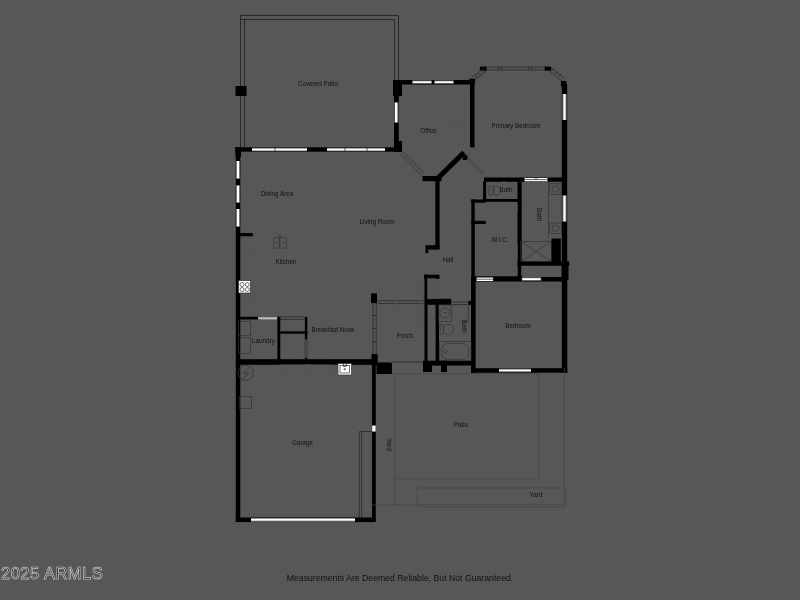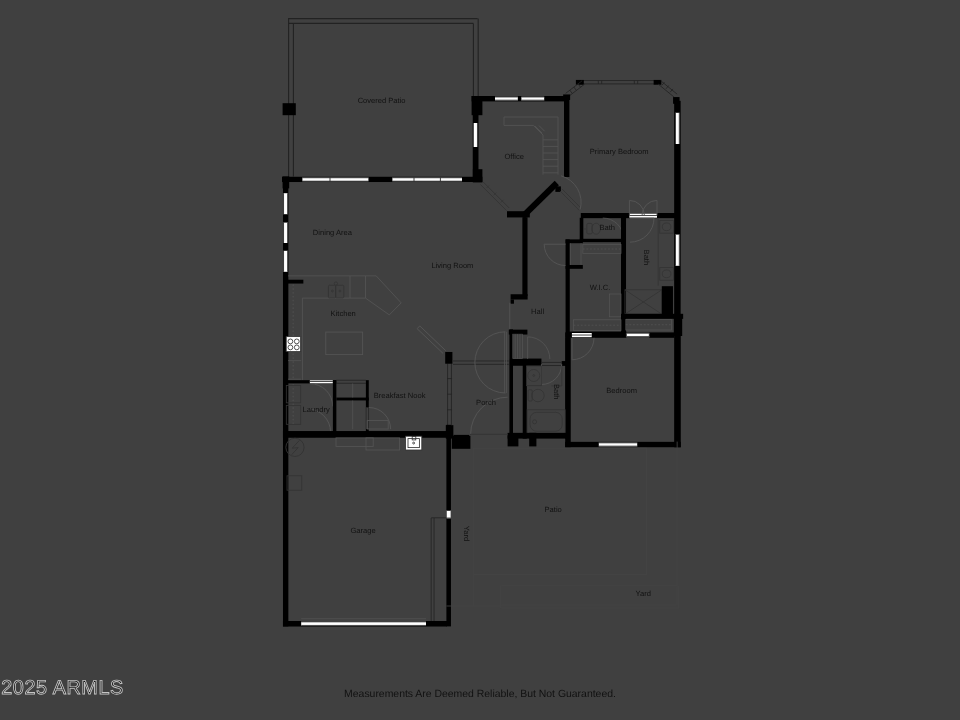--- a/index.html
+++ b/index.html
@@ -1,16 +1,16 @@
 <!DOCTYPE html>
 <html><head>
 <meta charset="utf-8">
 <style>
   html,body{margin:0;padding:0;background:#ffffff;-webkit-font-smoothing:antialiased;}
-  .page{width:800px;height:600px;position:relative;background:#be185d;overflow:hidden;filter:grayscale(1);}
+  .page{width:800px;height:600px;position:relative;background:#0369a1;overflow:hidden;filter:grayscale(1);}
   svg{position:absolute;left:0;top:0;}
   text{font-family:"Liberation Sans",sans-serif;fill:#111;-webkit-font-smoothing:antialiased;}
   .lbl{font-size:6.3px;letter-spacing:0;}
 </style>
 </head>
 <body>
 <div class="page">
 <svg width="800" height="600" viewBox="0 0 800 600">
 
 <g stroke="#222" stroke-width="0.9" fill="none">

